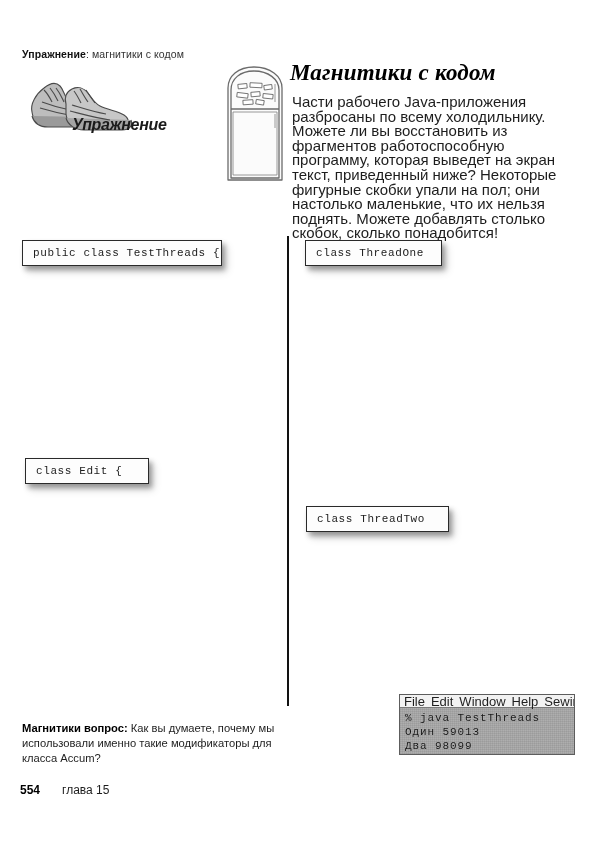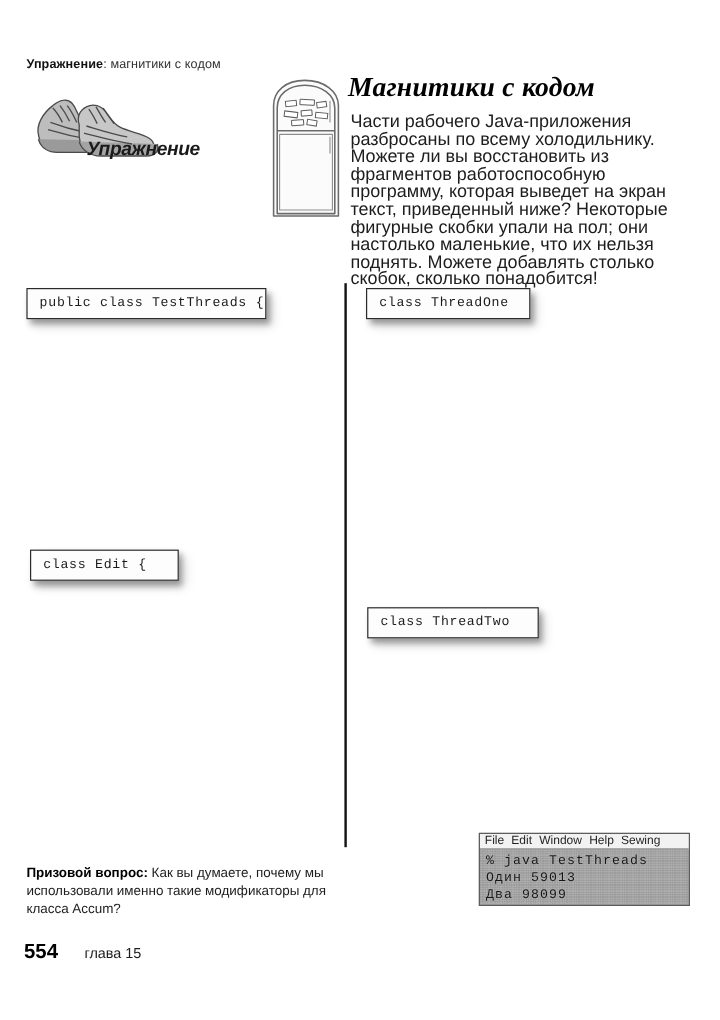--- a/index.html
+++ b/index.html
@@ -149,21 +149,21 @@
     height: 13px;
     background: #f2f2f2;
     border-bottom: 1px solid #7a7a7a;
     display: flex;
     align-items: center;
     gap: 6px;
     padding: 0 4px;
     box-sizing: border-box;
   }
   .terminal-menubar span {
-    font-size: 10px;
+    font-size: 13px;
     color: #1e1e1e;
     line-height: 1;
     white-space: nowrap;
   }
   .terminal-body {
     padding: 3px 5px 0 5px;
     font-family: "Liberation Mono", "DejaVu Sans Mono", monospace;
     font-size: 11px;
     line-height: 14px;
     color: #151515;
@@ -186,21 +186,21 @@
   
   .footer {
     position: absolute;
     left: 20px;
     top: 783px;
     display: flex;
     align-items: baseline;
     gap: 22px;
   }
   .folio {
-    font-size: 17px;
+    font-size: 12px;
     font-weight: bold;
     color: #000;
   }
   .chapter {
     font-size: 12px;
     color: #1d1d1d;
   }
 </style>
 </head>
 <body>
@@ -270,21 +270,21 @@
       <span>Sewing</span>
     </div>
     <div class="terminal-body">
       <div>% java TestThreads</div>
       <div>Один 59013</div>
       <div>Два 98099</div>
     </div>
   </div>
 
   <div class="prize">
-    <b>Призовой вопрос:</b><span> Как вы думаете, почему мы использовали именно такие модификаторы для класса Accum?</span>
+    <b>Магнитики вопрос:</b><span> Как вы думаете, почему мы использовали именно такие модификаторы для класса Accum?</span>
   </div>
 
   <div class="footer">
     <span class="folio">554</span>
     <span class="chapter">глава 15</span>
   </div>
 
 </div>
 
 </body></html>

